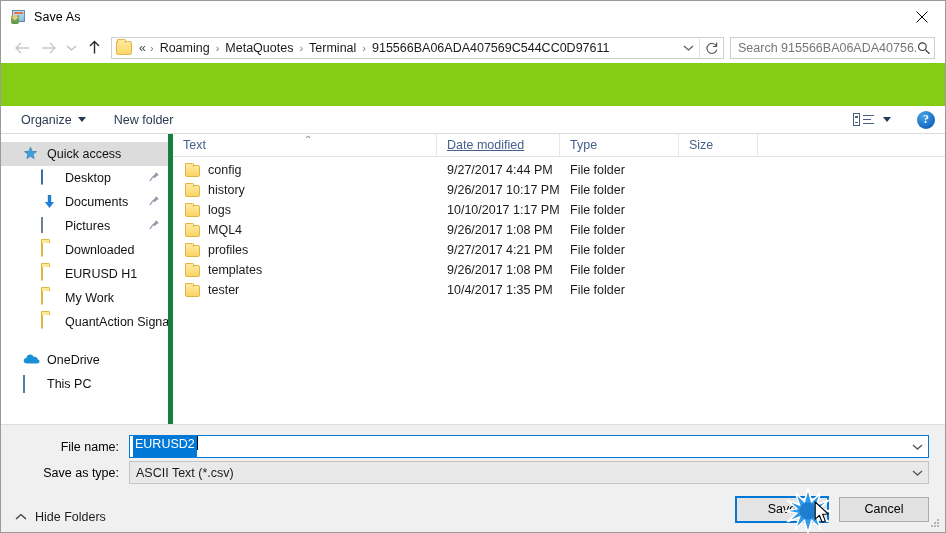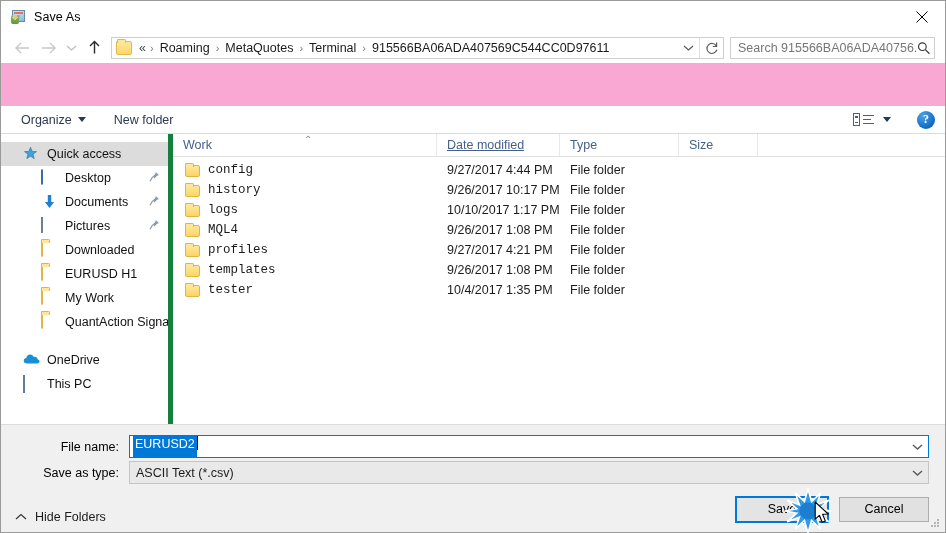--- a/index.html
+++ b/index.html
@@ -6,21 +6,21 @@
   html, body {
     width: 946px; height: 533px;
     font-family: "Liberation Sans", sans-serif;
     font-size: 12px;
     background: #ffffff;
     overflow: hidden;
   }
   #dialog {
     position: relative;
     width: 946px; height: 533px;
-    background: #f9a8d4;
+    background: #84cc16;
     border: 1px solid #9a9a9a;
     display: flex; flex-direction: column;
   }
 
   
   .titlebar {
     height: 31px; flex: none;
     display: flex; align-items: center;
     background: #ffffff;
     position: relative;
@@ -197,21 +197,21 @@
   .col-size { width: 79px; }
   .sortmark {
     position: absolute; left: 131px; top: 0px;
     color: #8a8a8a; font-size: 10px;
   }
   .rows { flex: 1 1 auto; overflow: hidden; padding-top: 3px; }
   .row {
     height: 20px; display: flex; align-items: center;
     font-size: 12.5px; color: #1b1b1b; cursor: pointer;
   }
-  .cell-name { width: 264px; display: flex; align-items: center; padding-left: 12px; font-family: Liberation Mono, monospace; }
+  .cell-name { width: 264px; display: flex; align-items: center; padding-left: 12px; }
   .cell-name .folder-ic { margin-right: 8px; }
   .cell-date { width: 123px; padding-left: 10px; color:#1b1b1b; }
   .cell-type { width: 119px; padding-left: 10px; color:#1b1b1b; }
   .cell-size { width: 79px; padding-left: 10px; }
 
   
   .formarea {
     flex: none; height: 62px;
     border-top: 1px solid #dcdcdc;
     background: #f0f0f0;
@@ -461,21 +461,21 @@
       <div class="side-item">
         <span class="side-ico"><span class="pc-ic"></span></span>
         <span>This PC</span>
       </div>
 
     </div>
 
     <div class="filelist">
       <div class="colhead">
         <div class="col col-name">
-          <span>Work</span>
+          <span>Text</span>
           <span class="sortmark">⌃</span>
         </div>
         <div class="col col-date">
           <span>Date modified</span>
         </div>
         <div class="col col-type">
           <span>Type</span>
         </div>
         <div class="col col-size">
           <span>Size</span>

